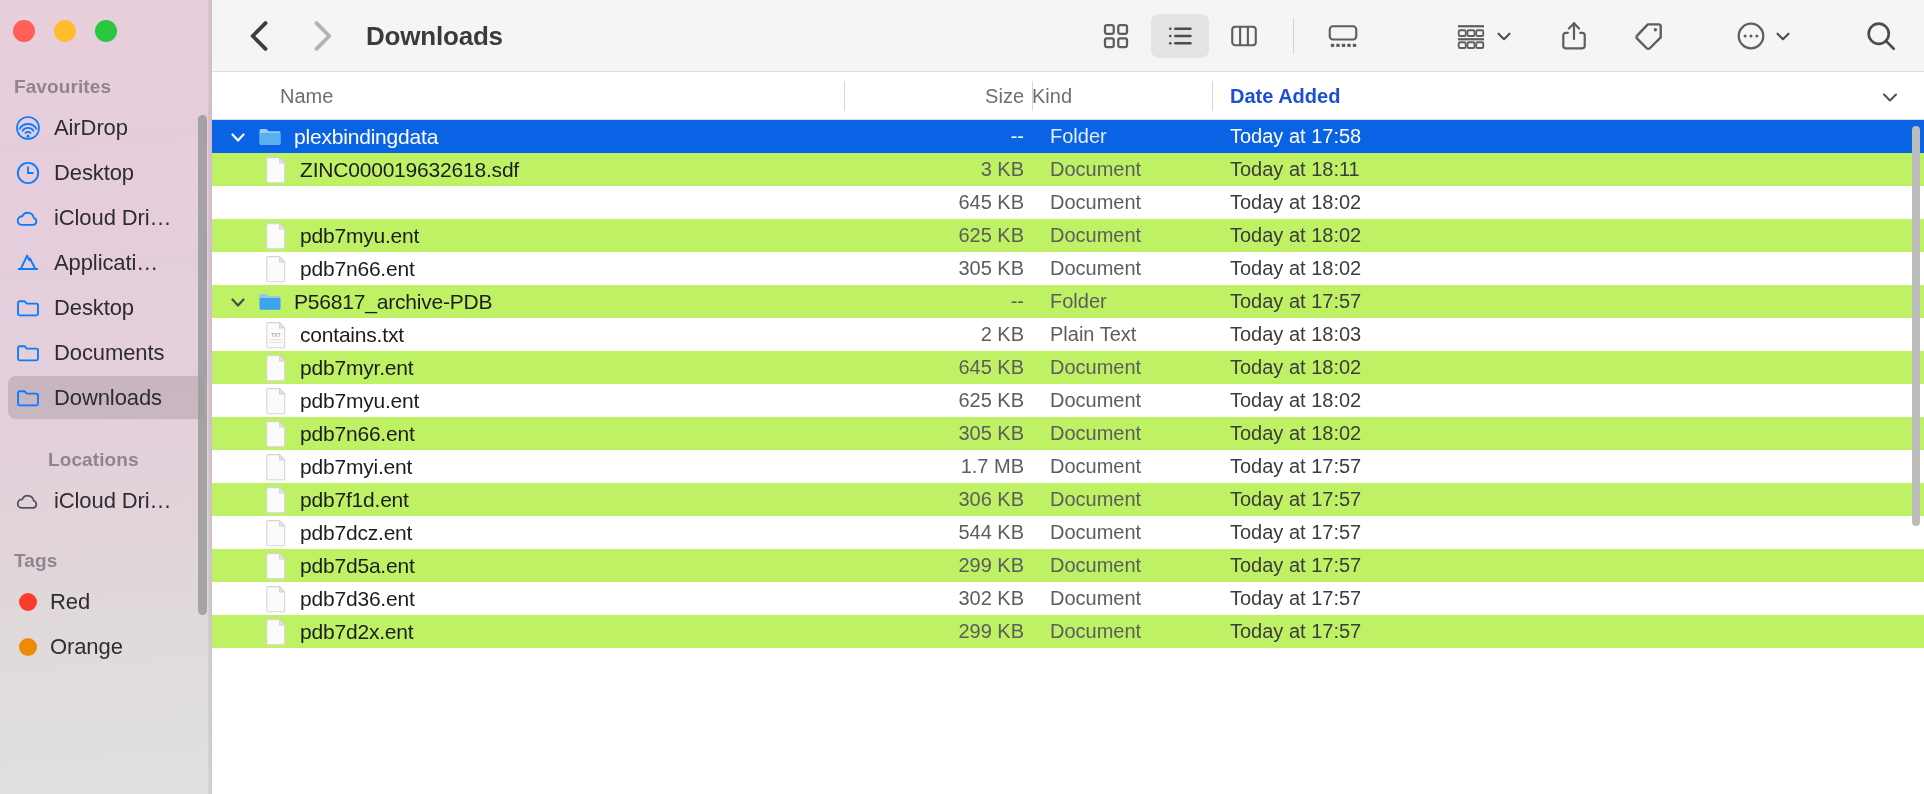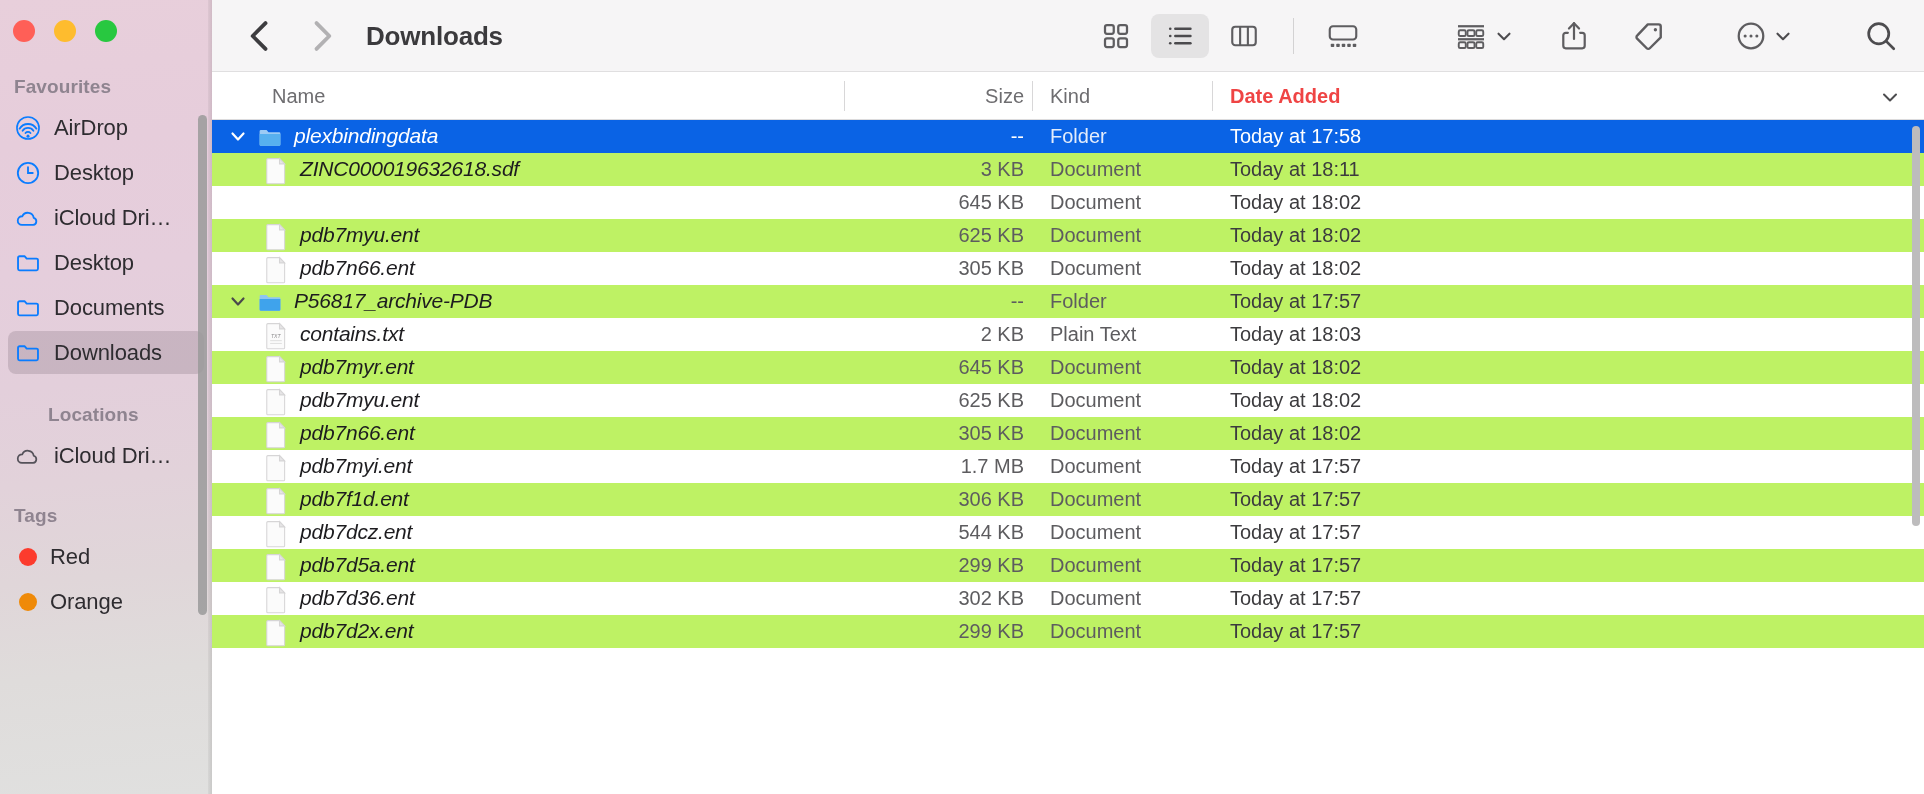--- a/index.html
+++ b/index.html
@@ -92,40 +92,40 @@
   }
   #colhead:after{
     content:""; position:absolute; left:0; bottom:0; width:100%; height:1px;
     background:#dcdbdc;
   }
   .ch { position:absolute; top:0; height:48px; display:flex; align-items:center; }
   .ch .vline {
     position:absolute; left:0; top:9px; width:1px; height:30px; background:#d8d7d8;
   }
   .ch span { padding-left:0; white-space:nowrap; }
-  #ch-name { left:60px; }
+  #ch-name { left:68px; }
   #ch-size { left:652px; width:160px; justify-content:flex-end; }
   #ch-size span { padding-right:0; }
   #ch-size .vline { left:-20px; }
-  #ch-kind { left:820px; padding-left:18px; }
+  #ch-kind { left:820px; }
   #ch-kind .vline { left:0; }
-  #ch-date { left:1000px; padding-left:18px; color:#ef4444; font-weight:700; }
+  #ch-date { left:1000px; padding-left:18px; color:#1d4ed8; font-weight:700; }
   #ch-date .vline { left:0; }
   #ch-sort { position:absolute; right:22px; top:13px; width:24px; height:24px; }
 
   
   #filelist { position:relative; }
   .row {
     height:33px; display:flex; align-items:center; position:relative;
     font-size:21px; color:#1d1c1f; cursor:default;
   }
   .row.stripe { background:#bef264; }
   .row.selected { background:#0a63e5; color:#ffffff; }
   .row .c-name {
-    position:absolute; left:0; display:flex; height:26px;font-style:italic;
+    position:absolute; left:0; display:flex; align-items:center; height:26px;
   }
   .disclosure { width:24px; height:24px; margin-left:14px; flex:0 0 24px; }
   .file-ico { width:24px; height:28px; flex:0 0 24px; }
   .nm { margin-left:12px; white-space:nowrap; letter-spacing:-.2px; }
   .c-size {
     position:absolute; left:652px; width:160px; text-align:right;
     font-size:20px; color:#5d5c5f;
   }
   .row.selected .c-size { color:#ffffff; }
   .c-kind {
@@ -177,20 +177,30 @@
         </span>
         <span class="sb-label">Desktop</span>
       </div>
       <div class="sb-item">
         <span style="display: flex;">
           <svg class="sb-ico" viewBox="0 0 24 24" fill="none" stroke="#0a7cff" stroke-width="1.7" stroke-linejoin="round">
       <path d="M6.4 18.4a4 4 0 0 1 .3-8 5.6 5.6 0 0 1 10.6 1.4 3.4 3.4 0 0 1 -.5 6.6 Z"></path>
           </svg>
         </span>
         <span class="sb-label">iCloud Dri…</span>
+      </div>
+      <div class="sb-item">
+        <span style="display: flex;">
+          <svg class="sb-ico" viewBox="0 0 24 24" fill="none" stroke="#0a7cff" stroke-width="1.8" stroke-linecap="round" stroke-linejoin="round">
+      <path d="M5.2 17.6 L11.2 5.2 L13.2 9.4"></path>
+            <path d="M18.8 17.6 L13.8 7.8"></path>
+      <line x1="3.4" y1="17.6" x2="20.6" y2="17.6"></line>
+          </svg>
+        </span>
+        <span class="sb-label">Applicati…</span>
       </div>
       <div class="sb-item">
         <span style="display: flex;">
           <svg class="sb-ico" viewBox="0 0 24 24" fill="none" stroke="#0a7cff" stroke-width="1.7" stroke-linejoin="round">
       <path d="M2.8 7.2 a1.4 1.4 0 0 1 1.4-1.4 H9 l1.8 2.1 H19.8 a1.4 1.4 0 0 1 1.4 1.4 V17.4
                a1.4 1.4 0 0 1 -1.4 1.4 H4.2 a1.4 1.4 0 0 1 -1.4-1.4 Z"></path>
           </svg>
         </span>
         <span class="sb-label">Desktop</span>
       </div>

